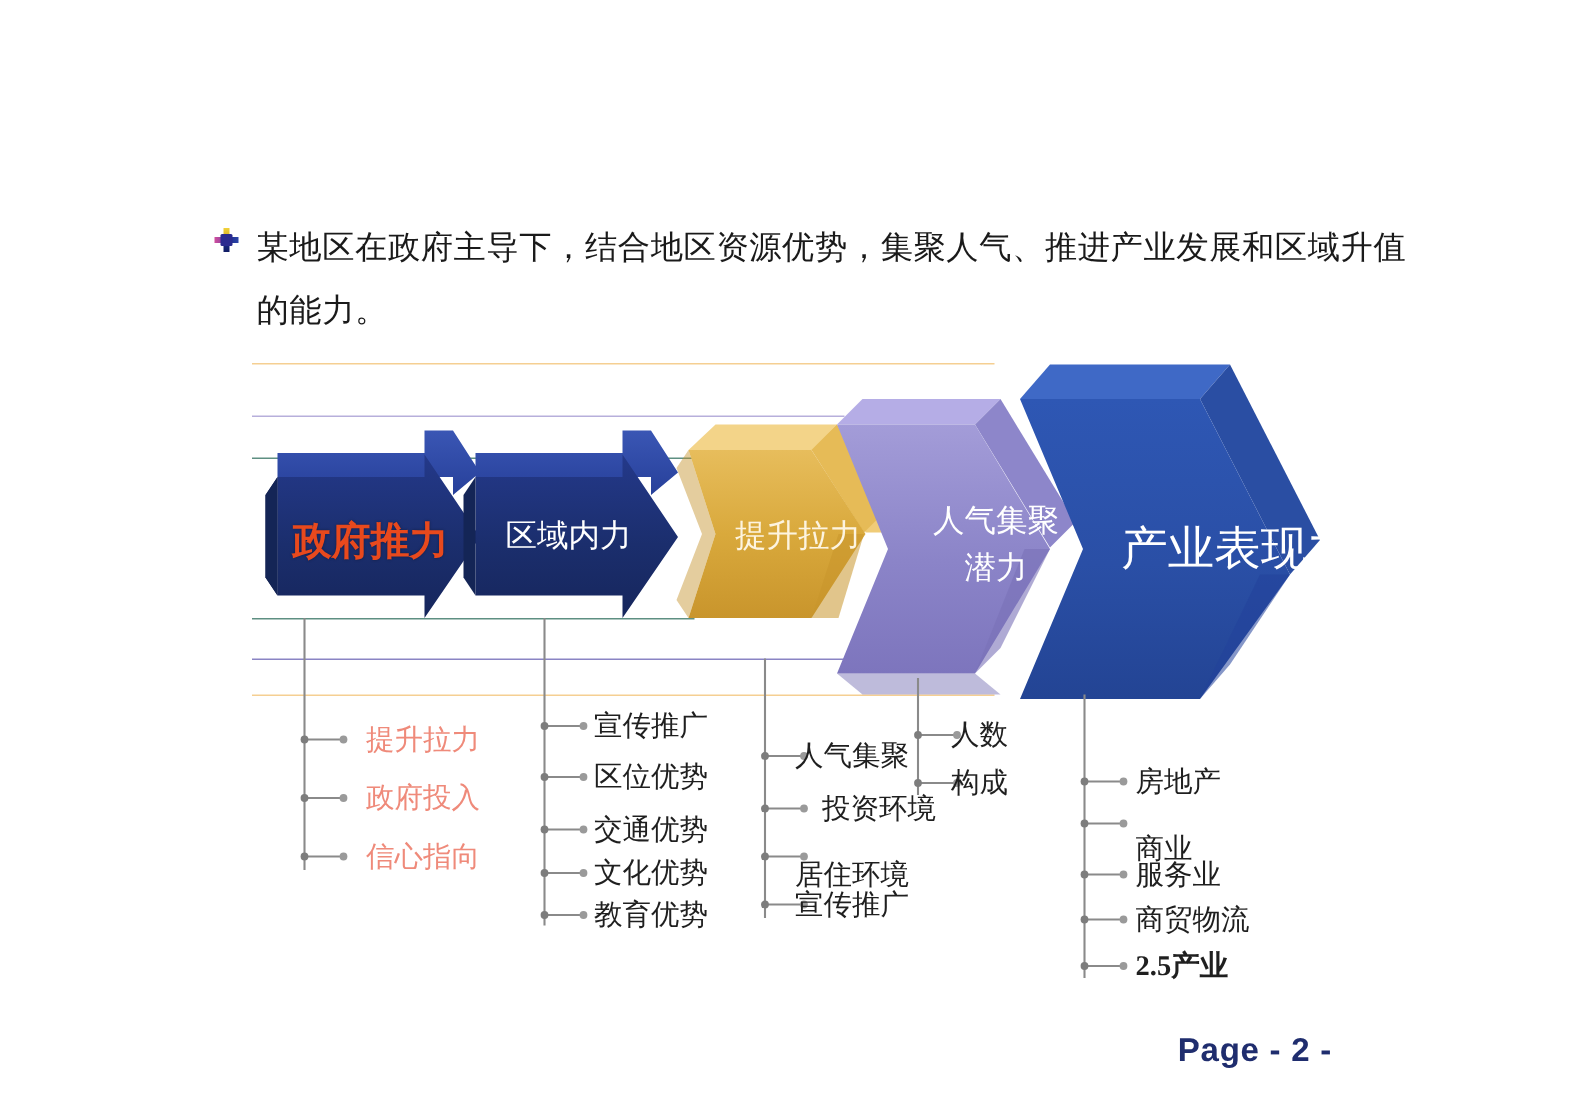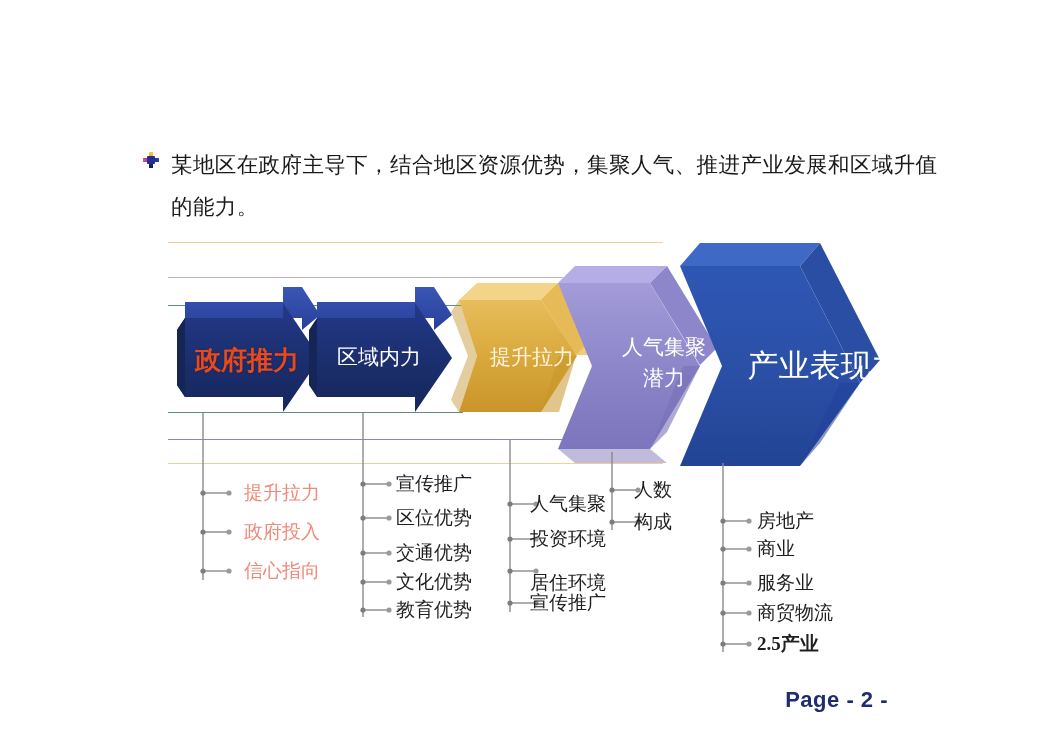--- a/index.html
+++ b/index.html
@@ -337,26 +337,26 @@
   <div id="detail-labels">
       <div class="detail-item red" style="left: 244px; top: 480px;">提升拉力</div>
       <div class="detail-item red" style="left: 244px; top: 519px;">政府投入</div>
       <div class="detail-item red" style="left: 244px; top: 558px;">信心指向</div>
       <div class="detail-item" style="left: 396px; top: 471px;">宣传推广</div>
       <div class="detail-item" style="left: 396px; top: 505px;">区位优势</div>
       <div class="detail-item" style="left: 396px; top: 540px;">交通优势</div>
       <div class="detail-item" style="left: 396px; top: 569px;">文化优势</div>
       <div class="detail-item" style="left: 396px; top: 597px;">教育优势</div>
       <div class="detail-item" style="left: 530px; top: 491px;">人气集聚</div>
-      <div class="detail-item" style="left: 530px; top: 526px;">投资环境</div>
+      <div class="detail-item" style="left: 548px; top: 526px;">投资环境</div>
       <div class="detail-item" style="left: 530px; top: 558px; margin-top: 12px;">居住环境</div>
       <div class="detail-item" style="left: 530px; top: 590px;">宣传推广</div>
       <div class="detail-item" style="left: 634px; top: 477px;">人数</div>
       <div class="detail-item" style="left: 634px; top: 509px;">构成</div>
       <div class="detail-item" style="left: 757px; top: 508px;">房地产</div>
-      <div class="detail-item" style="left: 757px; top: 536px;">商业</div>
+      <div class="detail-item" style="left: 757px; top: 553px;">商业</div>
       <div class="detail-item" style="left: 757px; top: 570px;">服务业</div>
       <div class="detail-item" style="left: 757px; top: 600px;">商贸物流</div>
       <div class="detail-item" style="left: 757px; top: 631px; font-weight: bold;">2.5产业</div>
     </div>
 
   <div class="footer">Page - 2 -</div>
 </div>
 
 </body></html>

